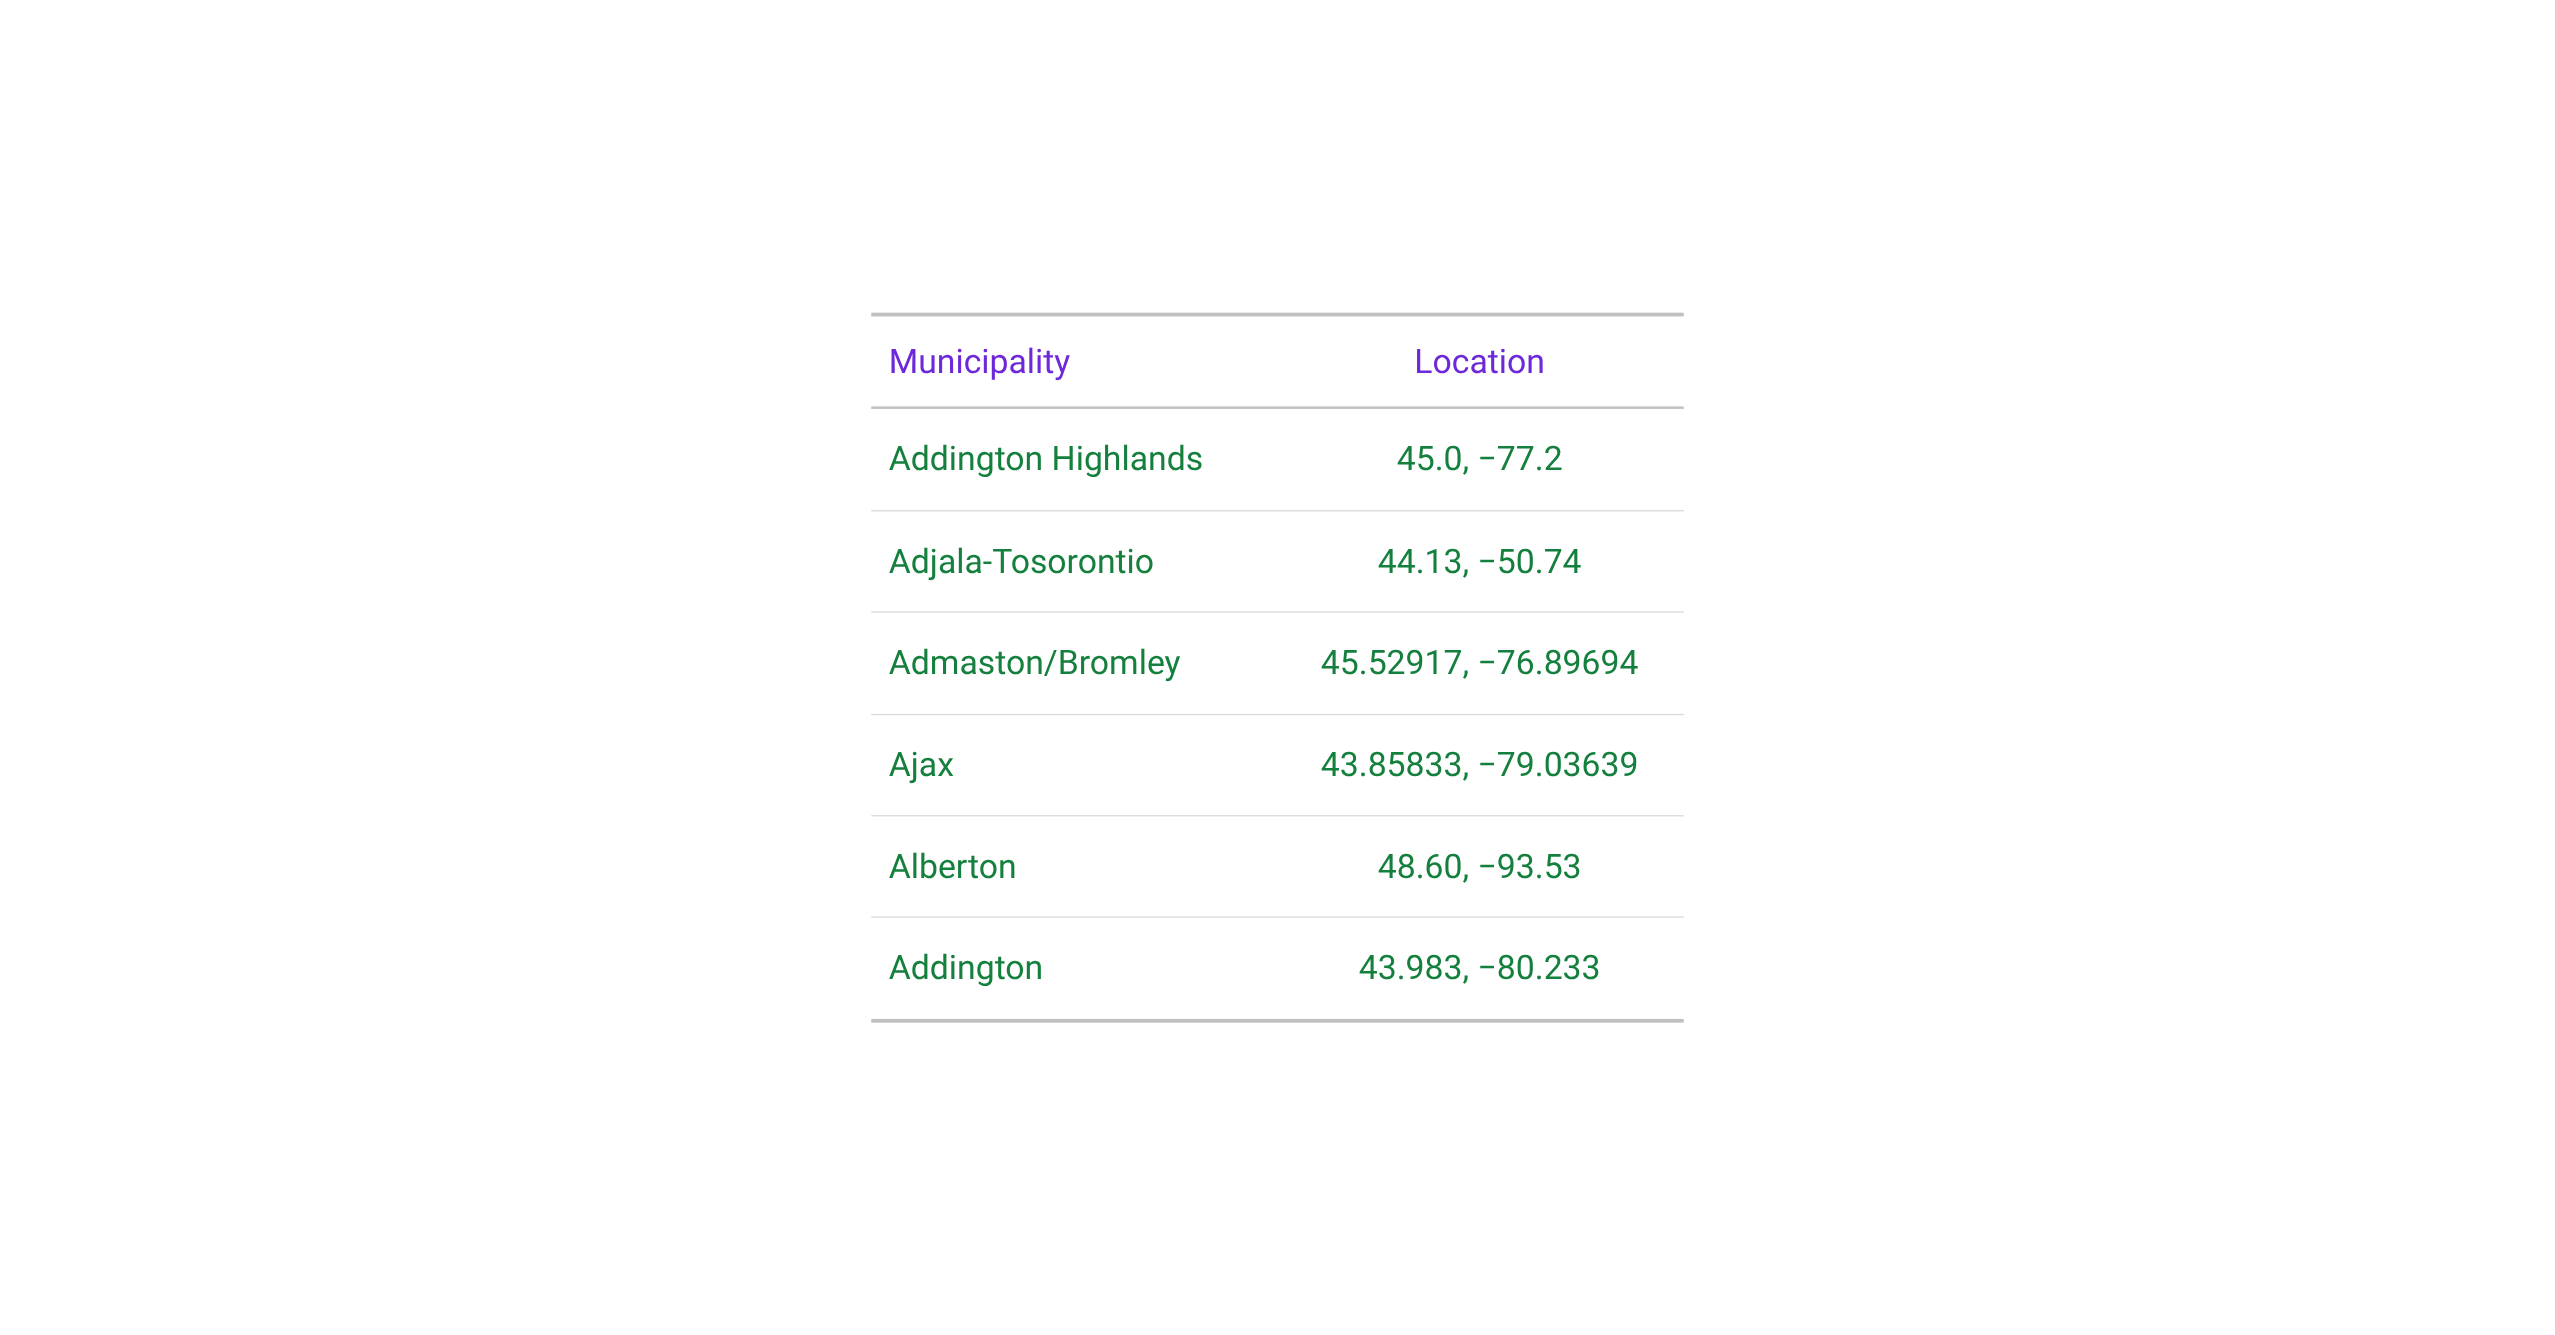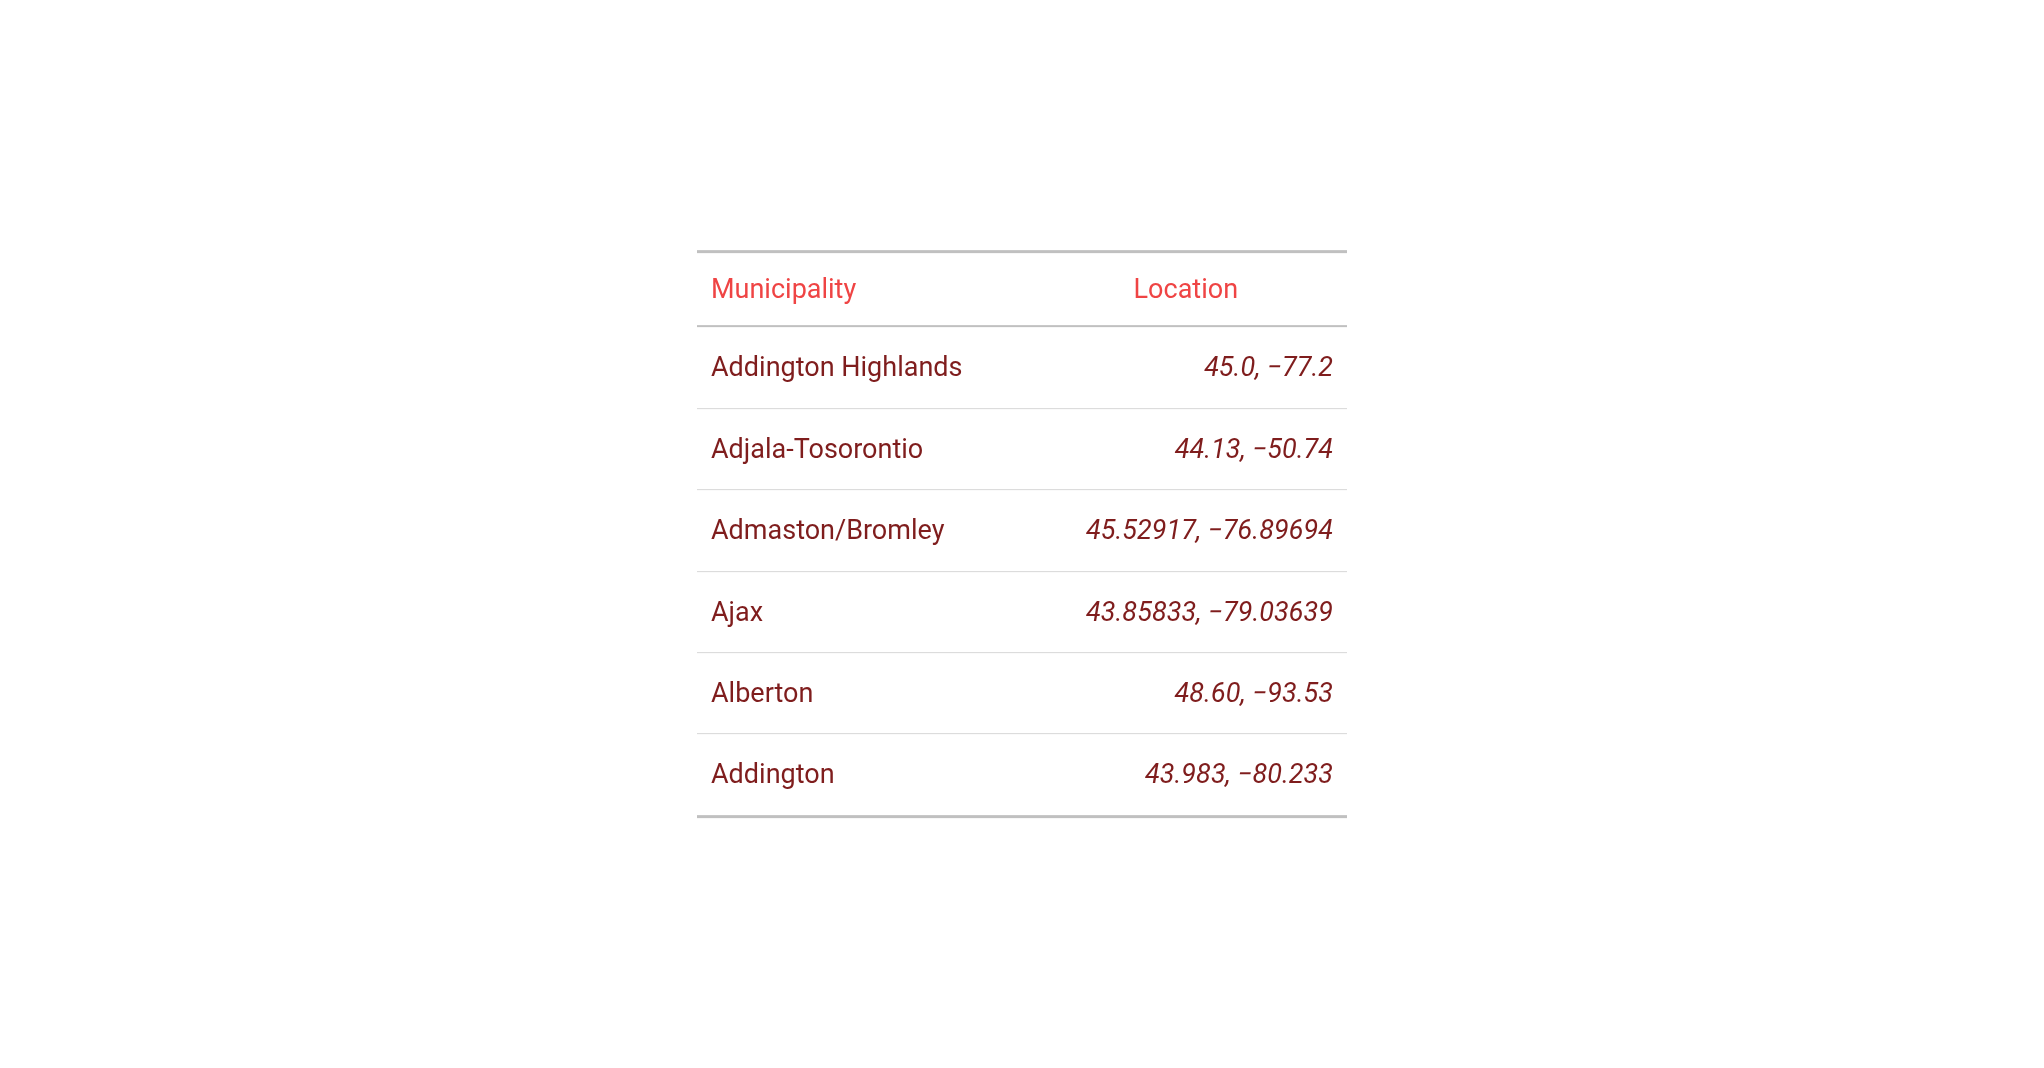--- a/index.html
+++ b/index.html
@@ -25,41 +25,40 @@
     line-height: 1.2;
   }
   thead tr {
     border-top: 3px solid #c0c0c0;
     border-bottom: 2px solid #c0c0c0;
   }
   th {
     font-weight: 400;
     text-align: left;
     padding: 20px 14px 20px 14px;
-    color: #ef4444;
+    color: #6d28d9;
   }
   th.right {
     text-align: center;
   }
   tbody tr {
     border-bottom: 1px solid #d7d7d7;
   }
   tbody tr:last-child {
     border-bottom: 3px solid #c0c0c0;
   }
   td {
     padding: 24px 14px;
     vertical-align: middle;
-    color: #7f1d1d;
+    color: #15803d;
   }
   td.right {
-    text-align: right;
+    text-align: center;
     font-variant-numeric: tabular-nums;
     white-space: nowrap;
-    font-style: italic;
   }
 </style>
 </head>
 <body>
 
 <div class="table-wrap">
   <table>
     <thead>
       <tr>
         <th>Municipality</th>

